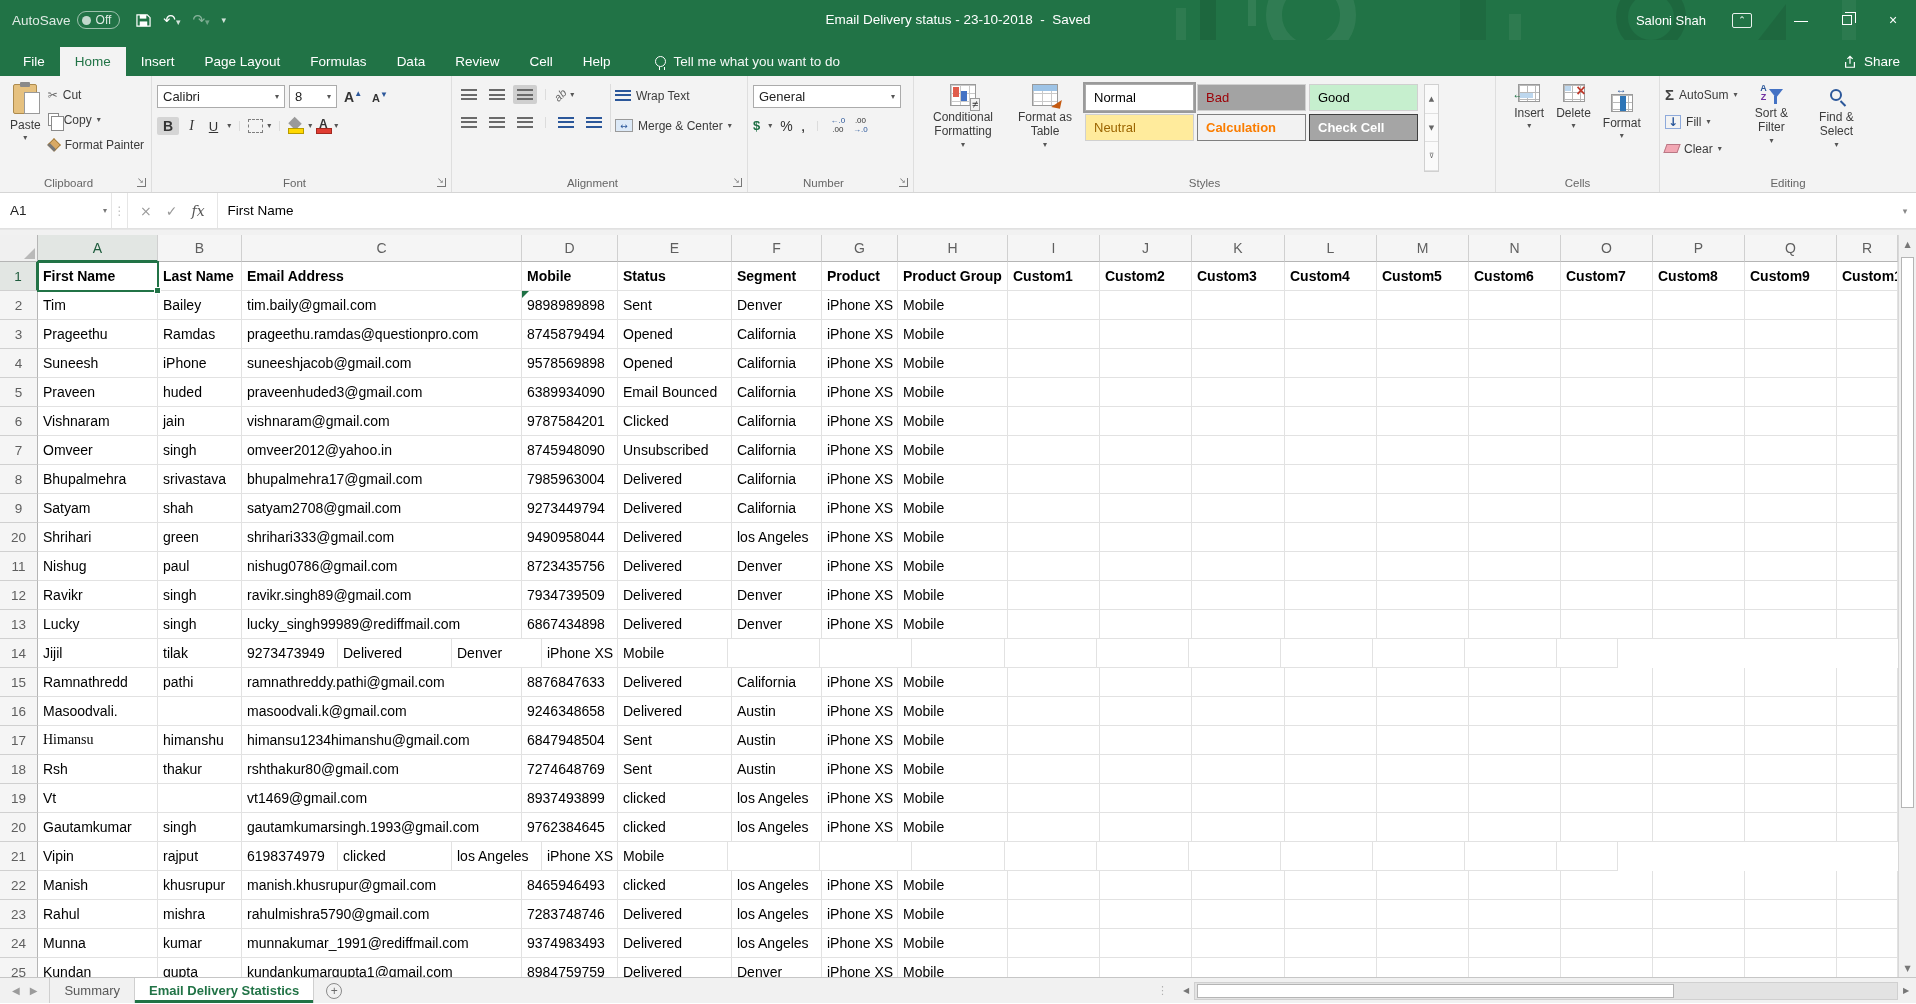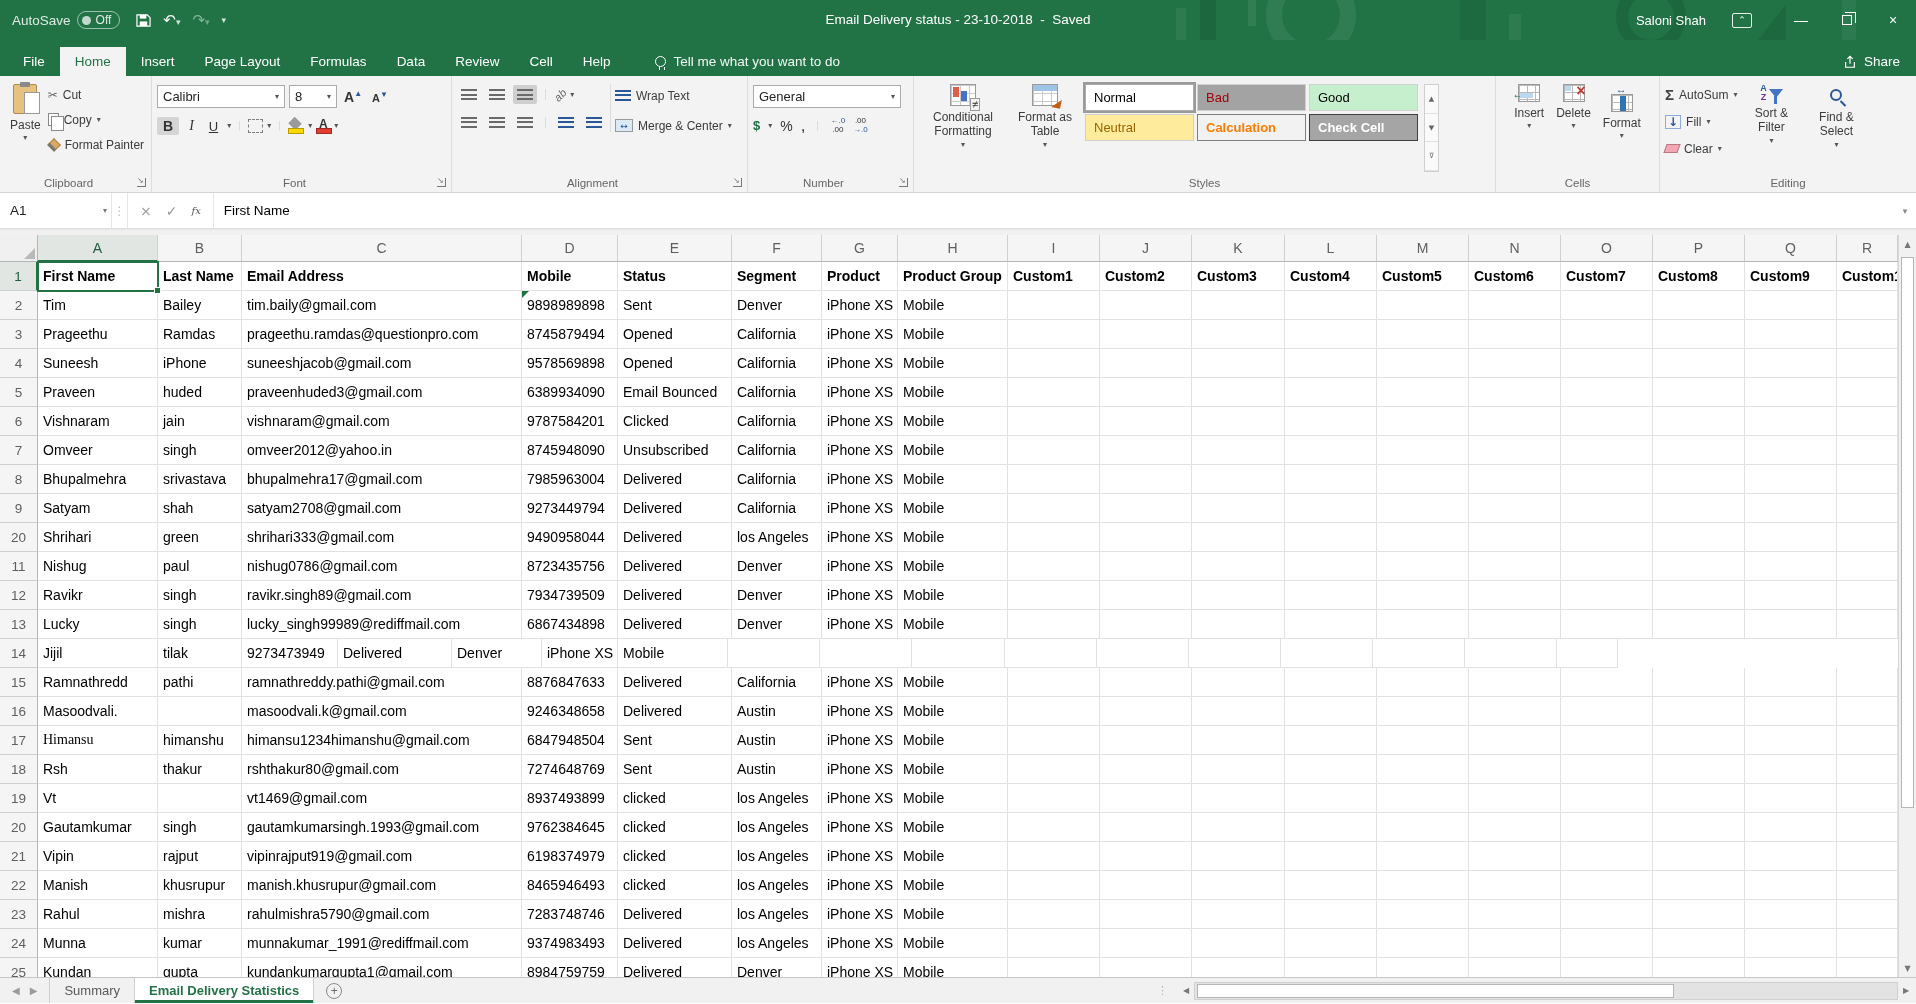--- a/index.html
+++ b/index.html
@@ -124,21 +124,21 @@
   .funnel::after { content:""; position:absolute; left:-1.5px; top:-2px; width:3px; height:8px; background:#4472c4; }
   .icon-find { position:relative; width:12px; height:12px; border:2px solid #2b579a; border-radius:50%; display:inline-block; }
   .icon-find::after { content:""; position:absolute; width:2px; height:7px; background:#2b579a; left:10px; top:9px; transform:rotate(-45deg); }
 
   
   .fbar { height:36px; background:#fff; border-bottom:1px solid #e1e1e1; display:flex; align-items:stretch; }
   .namebox { width:112px; display:flex; align-items:center; padding:0 4px 0 10px; font-size:13.5px; color:#222; border-right:1px solid #e6e6e6; }
   .namebox .caret { margin-left:auto; color:#777; }
   .fdots { width:16px; display:flex; align-items:center; justify-content:center; color:#c0c0c0; font-size:12px; border-right:1px solid #e6e6e6; }
   .fbtns { display:flex; align-items:center; gap:14px; padding:0 12px; border-right:1px solid #e6e6e6; color:#9a9a9a; font-size:14px; }
-  .fx { font-family:"DejaVu Serif",serif; font-style:italic; color:#555; font-size:10px; }
+  .fx { font-family:"DejaVu Serif",serif; font-style:italic; color:#555; font-size:14px; }
   .fvalue { flex:1; display:flex; align-items:center; padding:0 10px; font-size:13.5px; color:#000; }
   .fexpand { width:22px; display:flex; align-items:center; justify-content:center; color:#888; font-size:9px; }
   .spacer { height:6px; background:#f1f1f1; border-top:1px solid #e6e6e6; }
 
   
   .gridwrap { display:flex; height:742px; position:relative; background:#fff; }
   .sheet { width:1898px; overflow:hidden; }
   .headrow { display:flex; height:27px; }
   .corner { width:38px; flex:0 0 38px; background:#f0f0f0; border-right:1px solid #b5b5b5; border-bottom:1px solid #b5b5b5; position:relative; }
   .corner::after { content:""; position:absolute; right:2px; bottom:2px; width:0; height:0; border-bottom:11px solid #b9b9b9; border-left:11px solid transparent; }
@@ -936,21 +936,20 @@
             <div class="cell" style="width: 92px;"></div>
             <div class="cell" style="width: 92px;"></div>
             <div class="cell" style="width: 92px;"></div>
             <div class="cell" style="width: 92px;"></div>
             <div class="cell" style="width: 61px;"></div>
           </div>
           <div class="grow">
             <div class="rownum">21</div>
             <div class="cell" style="width: 120px;">Vipin</div>
             <div class="cell" style="width: 84px;">rajput</div>
-            <div class="cell" style="width: 280px;">vipinrajput919@gmail.com</div>
             <div class="cell" style="width: 96px;">6198374979</div>
             <div class="cell" style="width: 114px;">clicked</div>
             <div class="cell" style="width: 90px;">los Angeles</div>
             <div class="cell" style="width: 76px;">iPhone XS</div>
             <div class="cell" style="width: 110px;">Mobile</div>
             <div class="cell" style="width: 92px;"></div>
             <div class="cell" style="width: 92px;"></div>
             <div class="cell" style="width: 93px;"></div>
             <div class="cell" style="width: 92px;"></div>
             <div class="cell" style="width: 92px;"></div>

